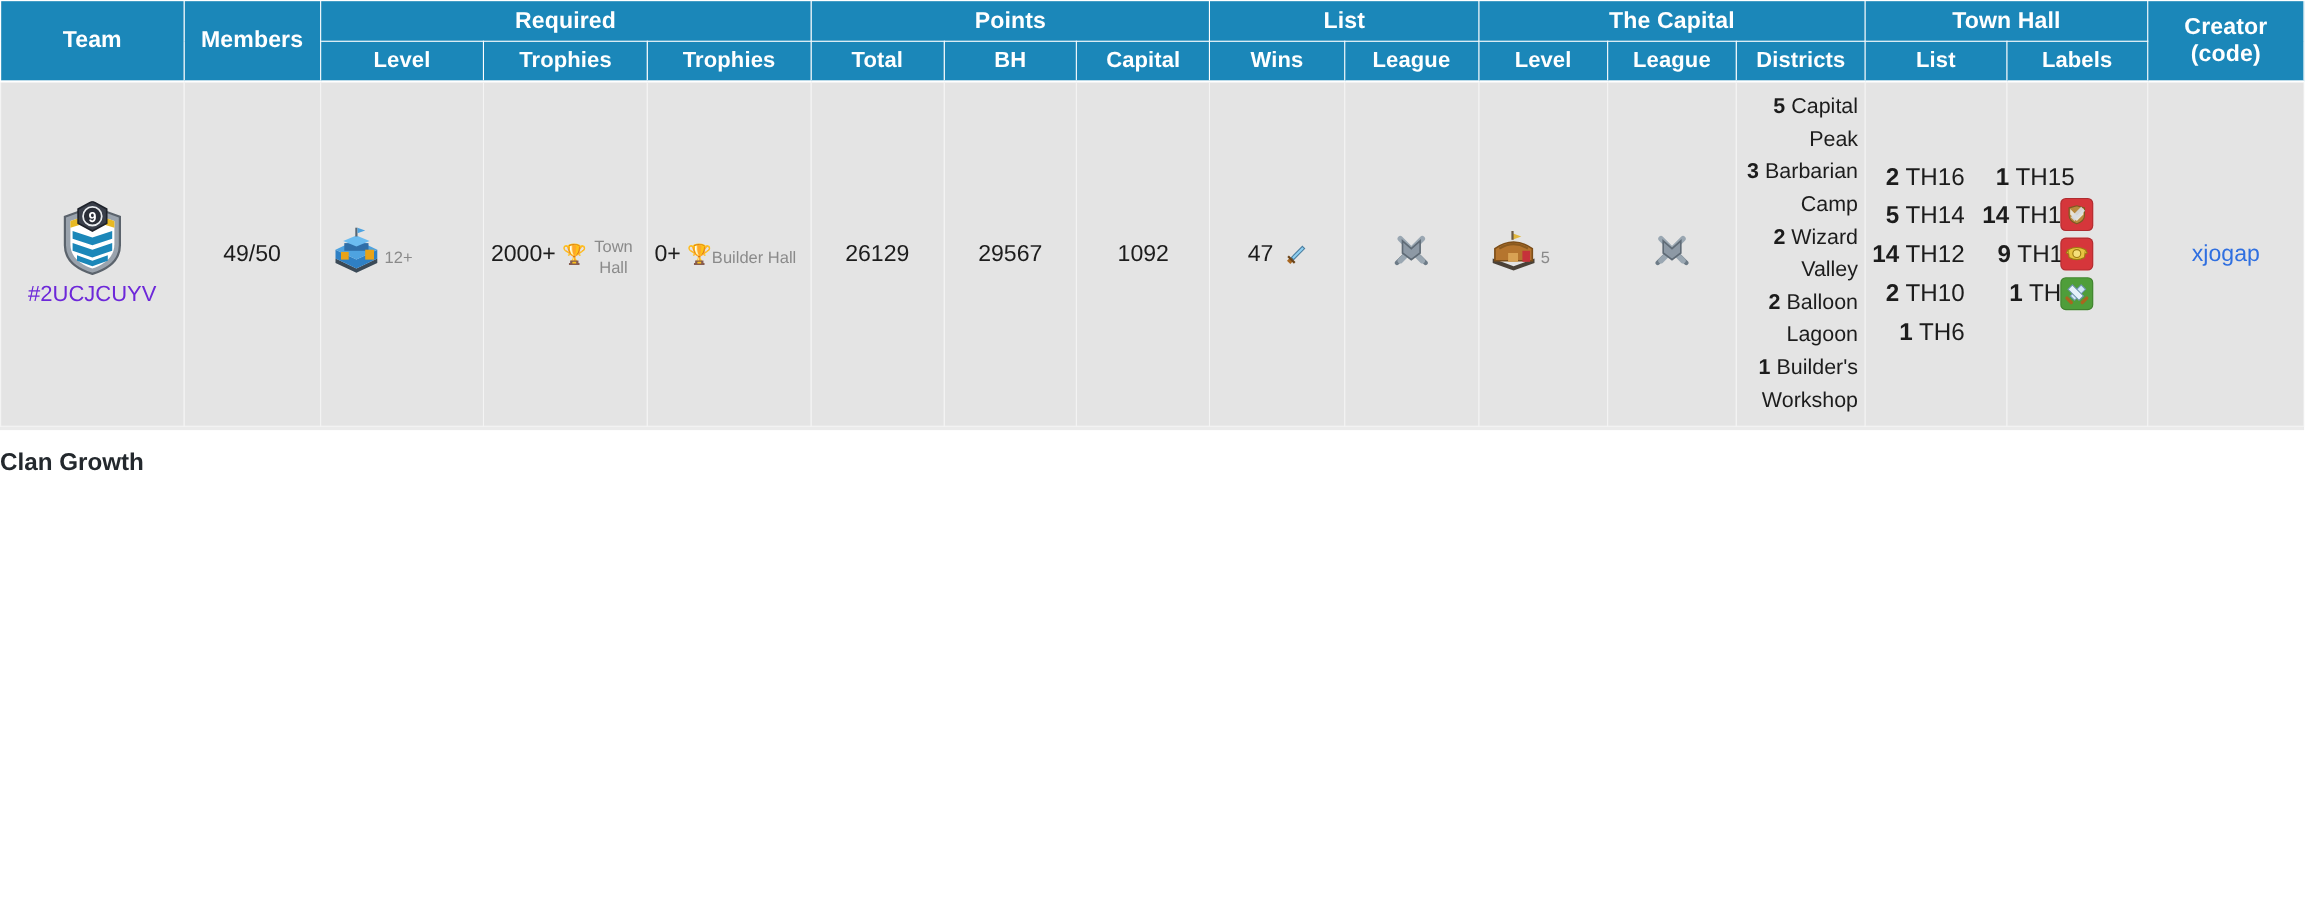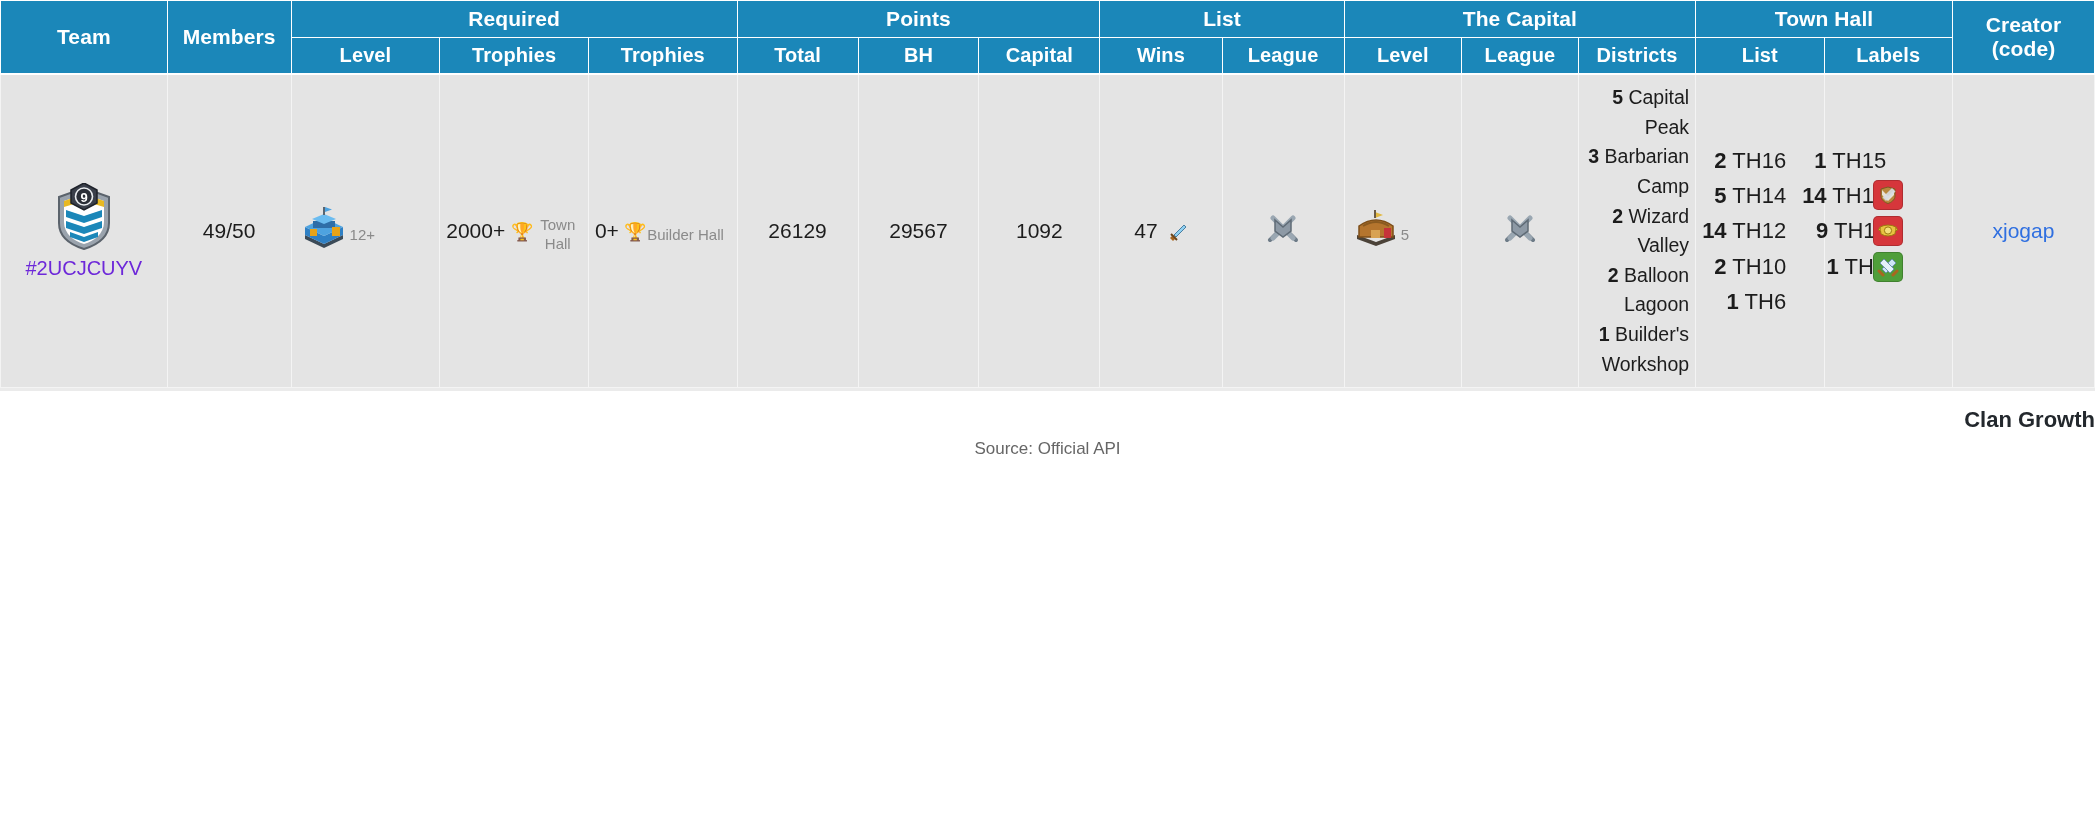--- a/index.html
+++ b/index.html
@@ -88,26 +88,25 @@
 
   
   .chart-panel {
     position: relative;
     width: 2095px;
     height: 520px;
     background: #ffffff;
     border-top: 3px solid #ebebeb;
   }
   .chart-title {
-    text-align: right;
+    text-align: left;
     font-size: 22px;
     font-weight: bold;
     color: #23282d;
     padding-top: 16px;
-    margin-left: 21px;
   }
   .chart-subtitle {
     text-align: center;
     font-size: 17px;
     color: #666666;
     margin-top: 6px;
   }
   .rangesel {
     position: absolute;
     left: 113px; top: 378px;
@@ -345,21 +344,20 @@
         <td>
           <a href="#" class="creator-link">xjogap</a>
         </td>
       </tr>
     </tbody>
   </table>
   </div>
 
   <div class="chart-panel">
     <div class="chart-title">Clan Growth</div>
-    <div class="chart-subtitle">Source: Official API</div>
 
 
     <div class="plot">
       <svg id="chart-svg" width="2095" height="400" viewBox="0 0 2095 400">
           <line x1="110" x2="2055" y1="256.48529411764696" y2="256.48529411764696" stroke="#e6e6e6" stroke-width="1"></line>
           <line x1="110" x2="2055" y1="154.6470588235294" y2="154.6470588235294" stroke="#e6e6e6" stroke-width="1"></line>
           <line x1="110" x2="2055" y1="52.8088235294118" y2="52.8088235294118" stroke="#e6e6e6" stroke-width="1"></line>
           <line x1="110" x2="2055" y1="285" y2="285" stroke="#2b2b2b" stroke-width="1.5"></line>
           <line x1="110" x2="110" y1="285" y2="294" stroke="#555" stroke-width="1.4"></line>
           <line x1="198.4090909090909" x2="198.4090909090909" y1="285" y2="294" stroke="#555" stroke-width="1.4"></line>

